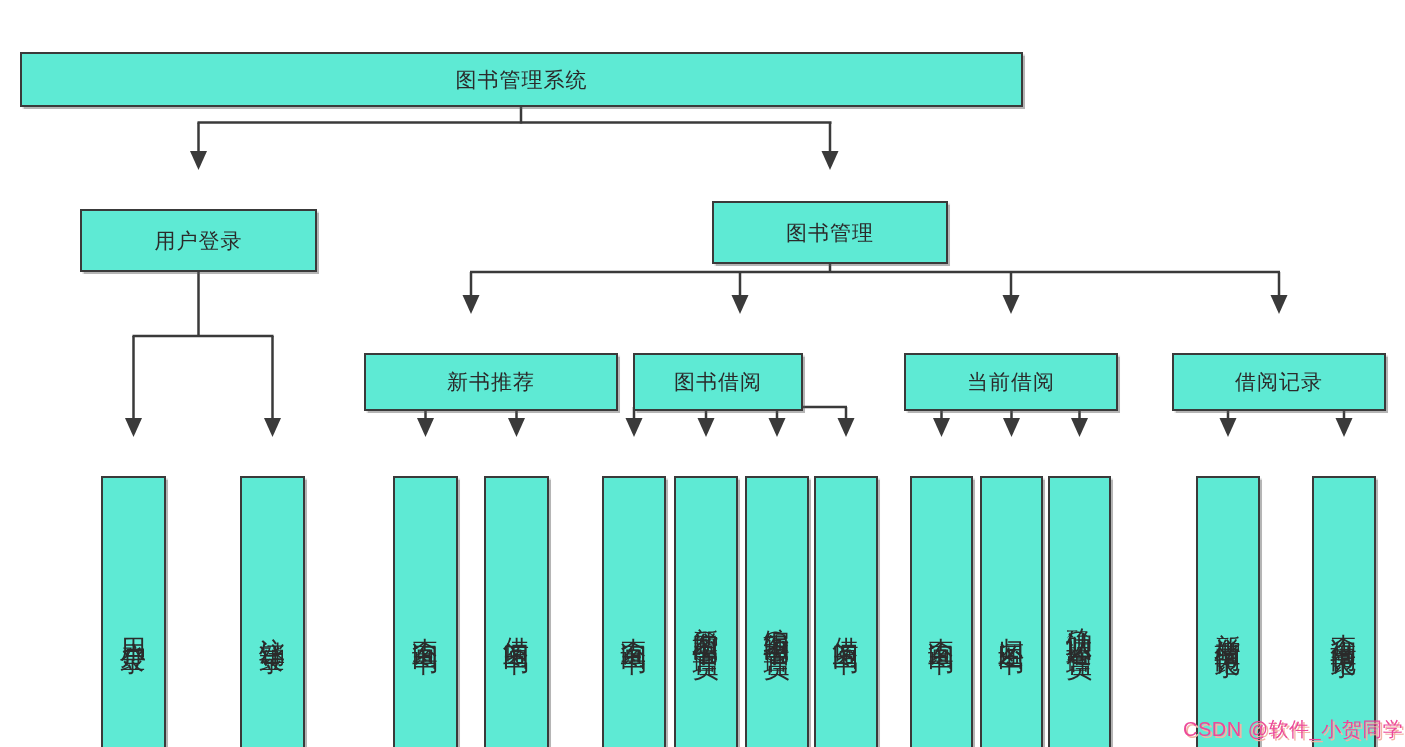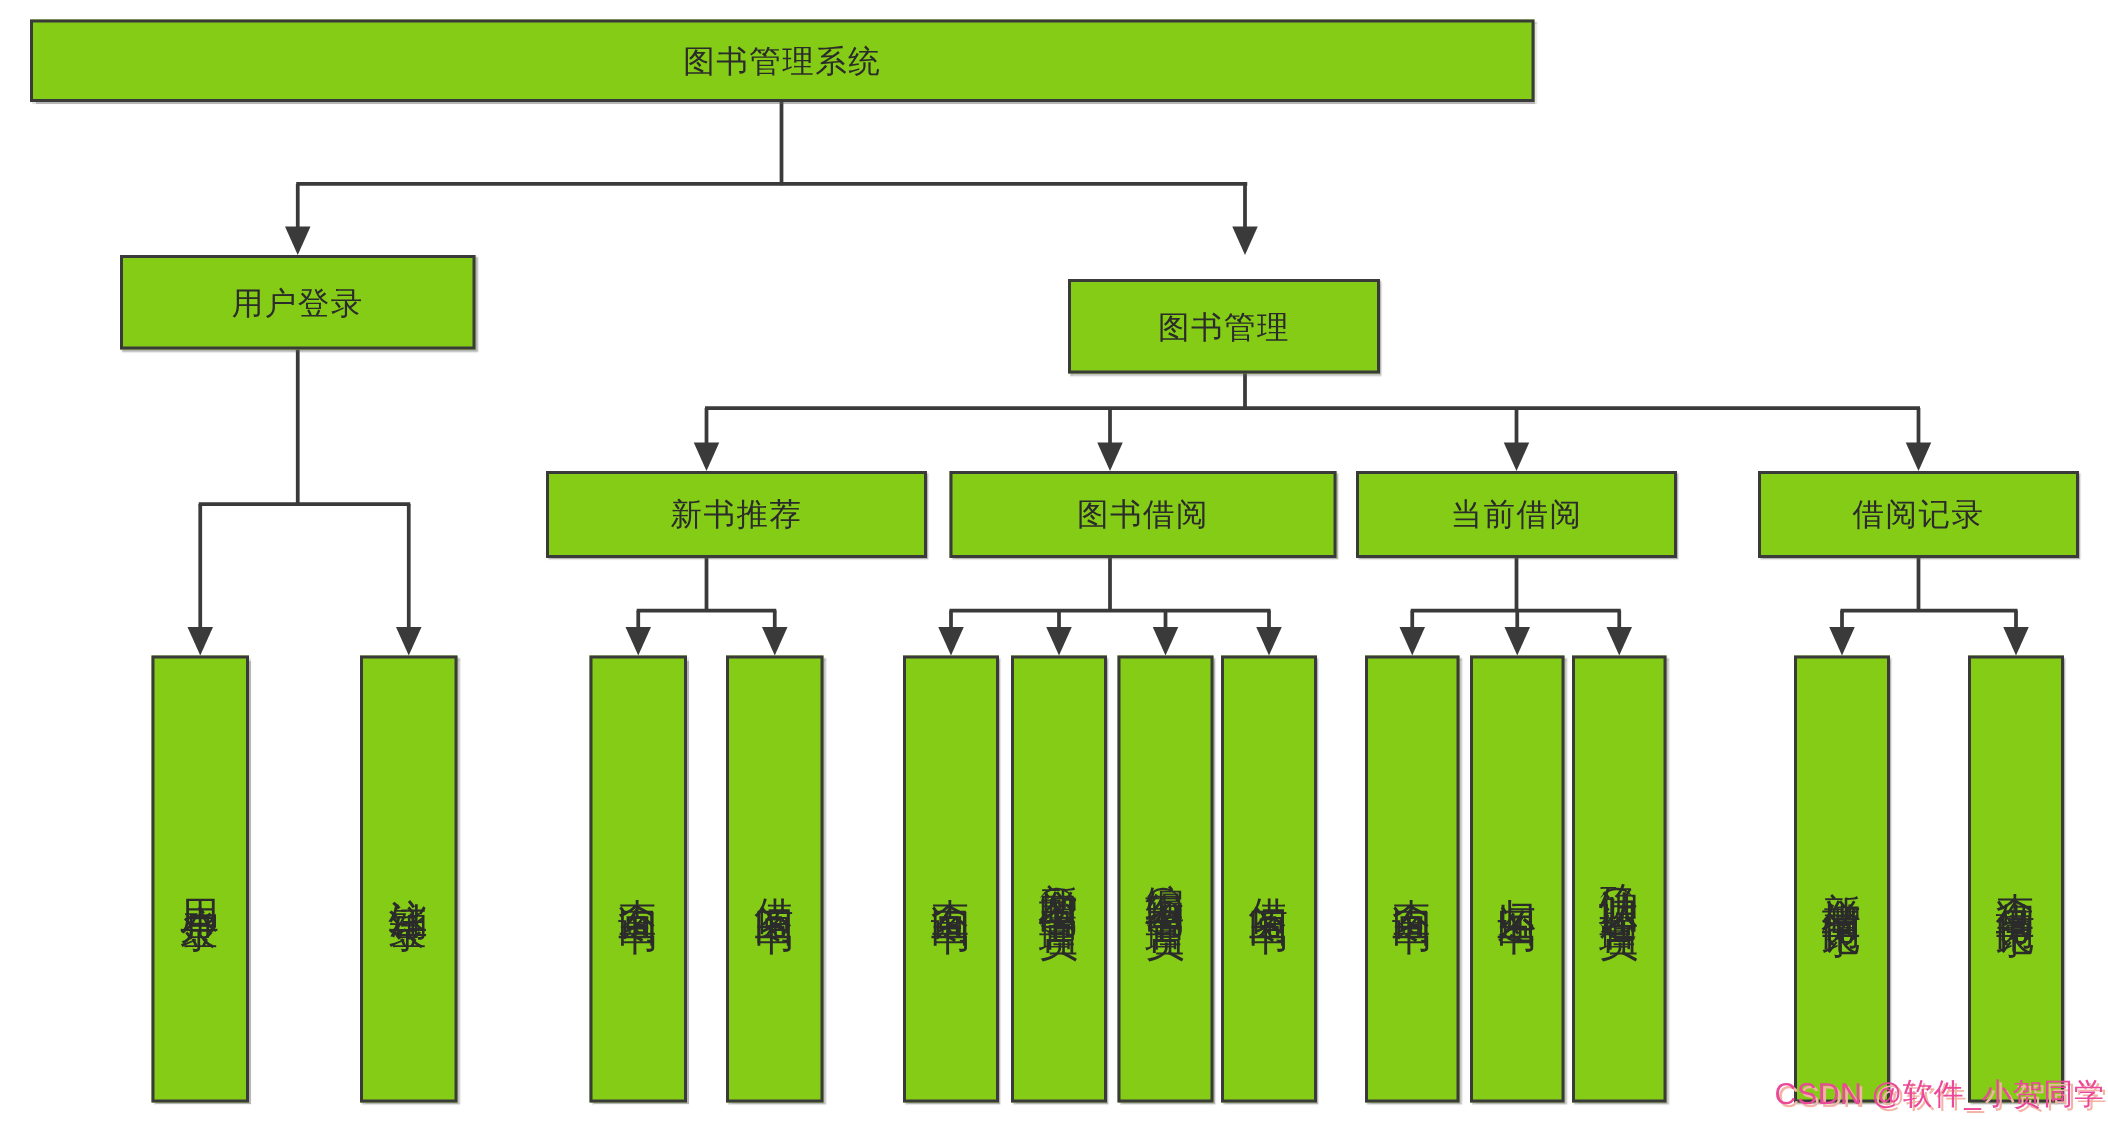--- a/index.html
+++ b/index.html
@@ -7,27 +7,28 @@
     position: relative;
     width: 1405px;
     height: 747px;
     background: #ffffff;
     font-family: "Liberation Sans", "DejaVu Sans", sans-serif;
     overflow: hidden;
   }
   .box {
     position: absolute;
     box-sizing: border-box;
-    background: #84cc16;
+    background: #5eead4;
     border: 2.5px solid #3a3a3a;
     box-shadow: 1.5px 1.5px 1px rgba(90,90,90,0.45);
     display: flex;
     align-items: center;
     justify-content: center;
     color: #2b2b2b;
+    margin-top: 39px;
   }
   .hbox span {
     font-size: 21px;
     letter-spacing: 1px;
     white-space: nowrap;
   }
   .vbox span {
     writing-mode: vertical-rl;
     text-orientation: mixed;
     font-size: 26px;
@@ -136,28 +137,28 @@
     </g>
   </svg>
 
   <div class="box hbox" style="left:20px; top:13px; width:1003px; height:55px;">
     <span>图书管理系统</span>
   </div>
 
   <div class="box hbox" style="left:80px; top:170px; width:237px; height:63px;">
     <span>用户登录</span>
   </div>
-  <div class="box hbox" style="left:712px; top:186px; width:208px; height:63px;">
+  <div class="box hbox" style="left:712px; top:162px; width:236px; height:63px;">
     <span>图书管理</span>
   </div>
 
   <div class="box hbox" style="left:364px; top:314px; width:254px; height:58px;">
     <span>新书推荐</span>
   </div>
-  <div class="box hbox" style="left:633px; top:314px; width:258px; height:58px;">
+  <div class="box hbox" style="left:633px; top:314px; width:170px; height:58px;">
     <span>图书借阅</span>
   </div>
   <div class="box hbox" style="left:904px; top:314px; width:214px; height:58px;">
     <span>当前借阅</span>
   </div>
   <div class="box hbox" style="left:1172px; top:314px; width:214px; height:58px;">
     <span>借阅记录</span>
   </div>
 
   <div class="box vbox" style="left:101px; top:437px; width:65px; height:298px;">

